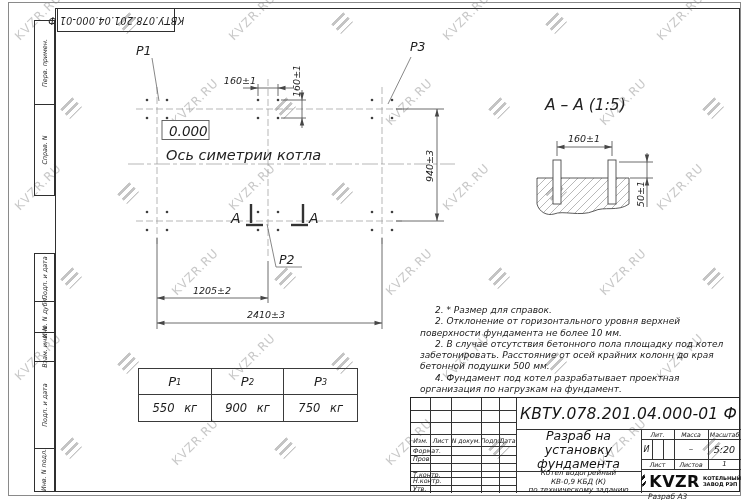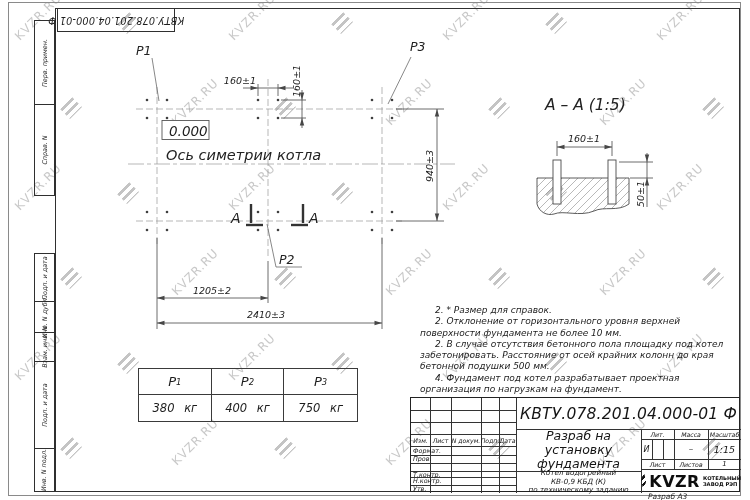--- a/index.html
+++ b/index.html
@@ -314,22 +314,22 @@
         <sub>1</sub>
       </div>
     <div class="c hdr">
       <span>P</span>
         <sub>2</sub>
       </div>
     <div class="c hdr">
       <span>P</span>
         <sub>3</sub>
       </div>
-    <div class="c val">380 кг</div>
-    <div class="c val">400 кг</div>
+    <div class="c val">550 кг</div>
+    <div class="c val">900 кг</div>
     <div class="c val">750 кг</div>
   </div>
 
   <div id="title-block">
 
     <div class="tbl" style="left:105px;top:0;width:1px;height:95px;"></div>
     <div class="tbl" style="left:19px;top:0;width:1px;height:95px;"></div>
     <div class="tbl" style="left:40px;top:0;width:1px;height:95px;"></div>
     <div class="tbl" style="left:70px;top:0;width:1px;height:95px;"></div>
     <div class="tbl" style="left:88px;top:0;width:1px;height:95px;"></div>
@@ -368,21 +368,21 @@
     <div class="tbt" id="tb-product">
       <span>Котел водогрейный</span>
       <span>КВ-0,9 КБД (К)</span>
       <span>по техническому заданию</span>
     </div>
     <div class="tbt tb-small" style="left:230px;top:31px;width:33px;height:10px;">Лит.</div>
     <div class="tbt tb-small" style="left:263px;top:31px;width:34px;height:10px;">Масса</div>
     <div class="tbt tb-small" style="left:297px;top:31px;width:33px;height:10px;">Масштаб</div>
     <div class="tbt" style="left:230px;top:41px;width:11px;height:20px;font-size:8px;">И</div>
     <div class="tbt" style="left:263px;top:41px;width:34px;height:20px;font-size:9px;">–</div>
-    <div class="tbt" style="left:297px;top:41px;width:33px;height:20px;font-size:9.5px;">1:15</div>
+    <div class="tbt" style="left:297px;top:41px;width:33px;height:20px;font-size:9.5px;">5:20</div>
     <div class="tbt tb-small" style="left:230px;top:61px;width:33px;height:10px;">Лист</div>
     <div class="tbt tb-small" style="left:263px;top:61px;width:34px;height:10px;">Листов</div>
     <div class="tbt" style="left:297px;top:61px;width:33px;height:10px;font-size:7px;">1</div>
     <div id="tb-logo">
       <div class="logo-glyph"></div>
       <span class="logo-name">KVZR</span>
       <span class="logo-sub">
         <span>КОТЕЛЬНЫЙ</span>
         <span>ЗАВОД РЭП</span>
       </span>

